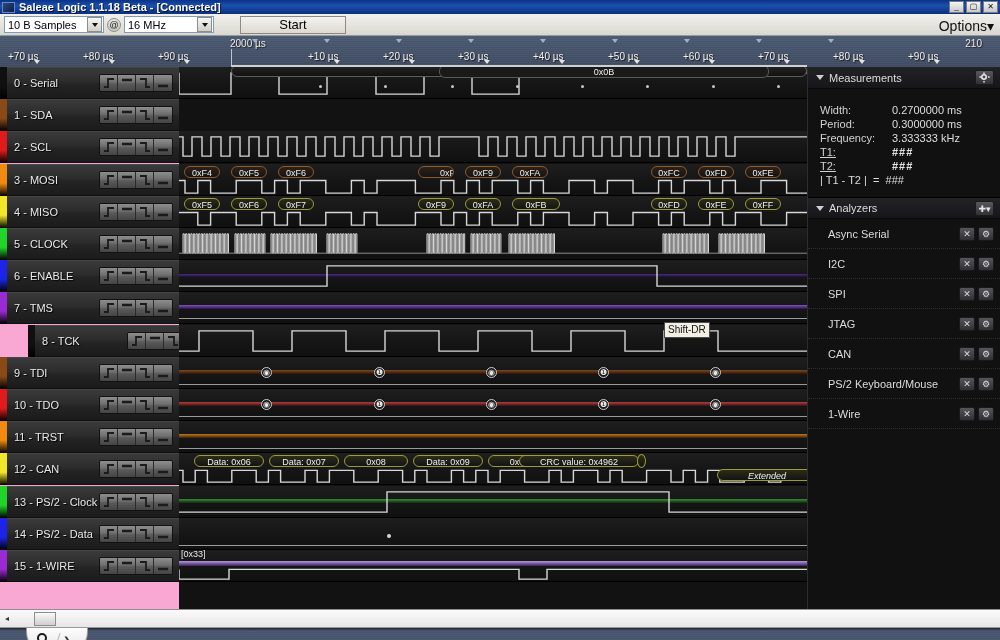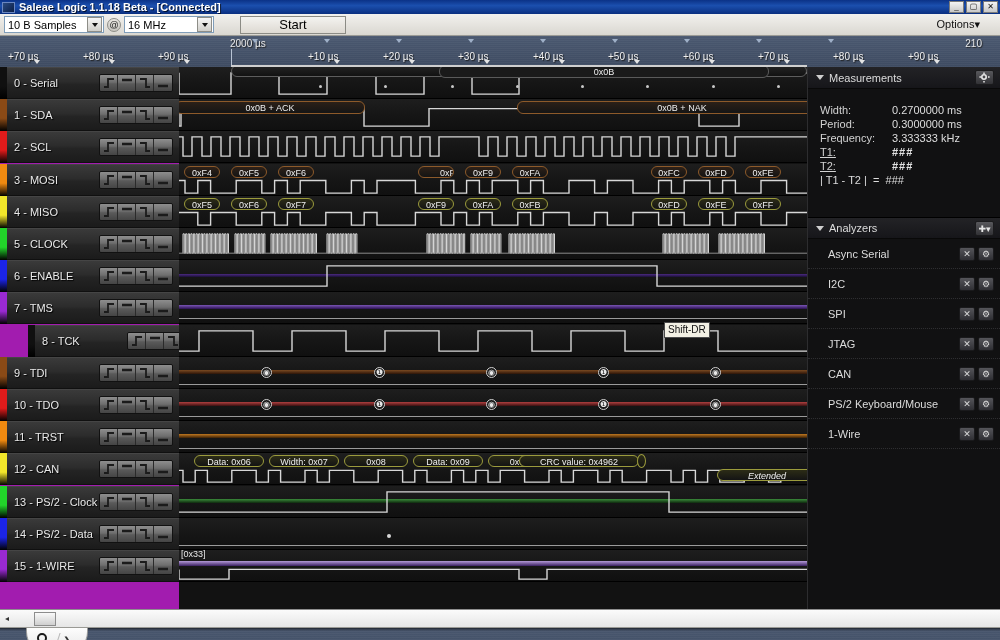--- a/index.html
+++ b/index.html
@@ -80,22 +80,22 @@
     margin:0 3px;
   }
   #start-btn{
     width:106px;height:18px;margin-left:26px;
     background:linear-gradient(to bottom,#f4f3f0,#ddd9d2);
     border:1px solid #8b8b85;
     font-size:13px;color:#000;
     display:flex;align-items:center;justify-content:center;
   }
   #options-btn{
-    position:absolute;right:20px;top:4px;
-    font-size:11px;color:#111;
+    position:absolute;right:6px;top:4px;
+    font-size:14px;color:#111;
   }
   
   #main{ position:relative; width:1000px; height:604px; background:#2b2b2b;}
   
   #ruler{
     position:absolute;left:0;top:0;width:1000px;height:31px;
     background:
       repeating-linear-gradient(0deg,rgba(255,255,255,.035) 0 1px,transparent 1px 2px),
       linear-gradient(to bottom,#4a5870,#3e4b61);
   }
@@ -108,21 +108,21 @@
     text-shadow:1px 1px 1px #1a1a1a;
   }
   .tick-mark{
     position:absolute;top:24px;width:0;height:0;
     border-left:3px solid transparent;border-right:3px solid transparent;
     border-top:4px solid #e4e4e4;
   }
   
   #labels-pane{
     position:absolute;left:0;top:31px;width:179px;height:542px;
-    background:#a21caf;
+    background:#f9a8d4;
   }
   #graph-pane{
     position:absolute;left:179px;top:31px;width:628px;height:542px;
     background:#121212;
     overflow:hidden;
   }
   .chan-label{
     position:absolute;left:0;width:179px;height:32px;
     background:linear-gradient(to bottom,#3a3a3a 0%,#2c2c2c 45%,#242424 55%,#1b1b1b 100%);
     border-top:1px solid #454545;
@@ -767,28 +767,20 @@
         <div style="position: absolute; left: 205px; top: 18px; width: 3px; height: 3px; background: rgb(200, 200, 200); border-radius: 50%;"></div>
         <div style="position: absolute; left: 272px; top: 18px; width: 3px; height: 3px; background: rgb(200, 200, 200); border-radius: 50%;"></div>
         <div style="position: absolute; left: 337px; top: 18px; width: 3px; height: 3px; background: rgb(200, 200, 200); border-radius: 50%;"></div>
         <div style="position: absolute; left: 402px; top: 18px; width: 3px; height: 3px; background: rgb(200, 200, 200); border-radius: 50%;"></div>
         <div style="position: absolute; left: 467px; top: 18px; width: 3px; height: 3px; background: rgb(200, 200, 200); border-radius: 50%;"></div>
         <div style="position: absolute; left: 533px; top: 18px; width: 3px; height: 3px; background: rgb(200, 200, 200); border-radius: 50%;"></div>
         <div style="position: absolute; left: 598px; top: 18px; width: 3px; height: 3px; background: rgb(200, 200, 200); border-radius: 50%;"></div>
         <div style="position: absolute; left: 52px; top: -2px; width: 576px; height: 12px; border: 1px solid rgb(93, 93, 93); border-radius: 6px; background: linear-gradient(rgb(36, 36, 36), rgb(18, 18, 18));"></div>
         <div class="bubble plain" style="background: rgb(26, 26, 26); border-color: rgb(90, 90, 90); width: 330px; left: 260px; top: -2px; height: 13px; line-height: 13px;">0x0B</div>
       </div>
-      <div class="row" style="top: 32.2px;">
-        <div class="row-bg"></div>
-        <svg class="wave" viewBox="0 0 628 32" preserveAspectRatio="none">
-          <path d="M 0 10 L 0 10 L 0 28 L 2 28 L 2 28 L 2 28 L 2 10 L 185 10 L 185 10 L 185 10 L 185 28 L 250 28 L 250 28 L 250 28 L 250 10 L 520 10 L 520 10 L 520 10 L 520 28 L 560 28 L 560 28 L 560 28 L 560 10 L 600 10 L 600 10 L 628 10" fill="none" stroke="#d8d8d8" stroke-width="1.4"></path>
-        </svg>
-        <div class="bubble brown" style="left: -4px; width: 190px; top: 2px; height: 13px; line-height: 13px; background: linear-gradient(rgb(43, 32, 24), rgb(21, 21, 21));">0x0B + ACK</div>
-        <div class="bubble brown" style="left: 338px; width: 330px; top: 2px; height: 13px; line-height: 13px; background: linear-gradient(rgb(43, 32, 24), rgb(21, 21, 21));">0x0B + NAK</div>
-      </div>
       <div class="row" style="top: 64.4px;">
         <div class="row-bg"></div>
         <svg class="wave" viewBox="0 0 628 32" preserveAspectRatio="none">
           <path d="M 0 6 L 4 6 L 4 26 L 13 26 L 13 6 L 23 6 L 23 26 L 32 26 L 32 6 L 42 6 L 42 26 L 51 26 L 51 6 L 61 6 L 61 26 L 70 26 L 70 6 L 80 6 L 80 26 L 89 26 L 89 6 L 99 6 L 99 26 L 108 26 L 108 6 L 118 6 L 118 26 L 127 26 L 127 6 L 137 6 L 137 26 L 146 26 L 146 6 L 156 6 L 156 26 L 165 26 L 165 6 L 175 6 L 175 26 L 184 26 L 184 6 L 194 6 L 194 26 L 203 26 L 203 6 L 213 6 L 213 26 L 222 26 L 222 6 L 232 6 L 232 26 L 241 26 L 241 6 L 251 6 L 251 26 L 260 26 L 260 6 L 295 6 L 295 6 L 300 6 L 300 26 L 309 26 L 309 6 L 319 6 L 319 26 L 328 26 L 328 6 L 338 6 L 338 26 L 347 26 L 347 6 L 357 6 L 357 26 L 366 26 L 366 6 L 376 6 L 376 26 L 385 26 L 385 6 L 395 6 L 395 26 L 404 26 L 404 6 L 414 6 L 414 26 L 423 26 L 423 6 L 433 6 L 433 26 L 442 26 L 442 6 L 452 6 L 452 26 L 461 26 L 461 6 L 471 6 L 471 26 L 480 26 L 480 6 L 490 6 L 490 26 L 499 26 L 499 6 L 509 6 L 509 26 L 518 26 L 518 6 L 528 6 L 528 26 L 537 26 L 537 6 L 547 6 L 547 26 L 556 26 L 556 6 L 628 6" fill="none" stroke="#d8d8d8" stroke-width="1.4"></path>
         </svg>
       </div>
       <div class="row" style="top: 96.6px;">
         <div class="row-bg"></div>
         <svg class="wave" viewBox="0 0 628 32" preserveAspectRatio="none">
           <path d="M 0 17 L 6 17 L 6 30 L 18.8 30 L 18.8 17 L 31.6 17 L 31.6 30 L 44.400000000000006 30 L 44.400000000000006 30 L 57.2 30 L 57.2 17 L 70 17 L 70 17 L 82.8 17 L 82.8 30 L 95.6 30 L 95.6 17 L 108.39999999999999 17 L 108.39999999999999 30 L 121.19999999999999 30 L 121.19999999999999 17 L 134 17 L 134 17 L 146.8 17 L 146.8 30 L 159.60000000000002 30 L 159.60000000000002 30 L 172.40000000000003 30 L 172.40000000000003 17 L 185.20000000000005 17 L 185.20000000000005 30 L 198.00000000000006 30 L 198.00000000000006 17 L 210.80000000000007 17 L 210.80000000000007 17 L 223.60000000000008 17 L 223.60000000000008 17 L 236.4000000000001 17 L 236.4000000000001 30 L 249.2000000000001 30 L 249.2000000000001 30 L 262.0000000000001 30 L 262.0000000000001 17 L 274.8000000000001 17 L 274.8000000000001 30 L 287.60000000000014 30 L 287.60000000000014 17 L 300.40000000000015 17 L 300.40000000000015 30 L 313.20000000000016 30 L 313.20000000000016 17 L 326.00000000000017 17 L 326.00000000000017 17 L 338.8000000000002 17 L 338.8000000000002 30 L 351.6000000000002 30 L 351.6000000000002 17 L 364.4000000000002 17 L 364.4000000000002 30 L 377.2000000000002 30 L 377.2000000000002 30 L 390.0000000000002 30 L 390.0000000000002 17 L 402.80000000000024 17 L 402.80000000000024 17 L 415.60000000000025 17 L 415.60000000000025 30 L 428.40000000000026 30 L 428.40000000000026 17 L 441.2000000000003 17 L 441.2000000000003 17 L 454.0000000000003 17 L 454.0000000000003 30 L 466.8000000000003 30 L 466.8000000000003 30 L 479.6000000000003 30 L 479.6000000000003 17 L 492.4000000000003 17 L 492.4000000000003 30 L 505.20000000000033 30 L 505.20000000000033 17 L 518.0000000000003 17 L 518.0000000000003 17 L 530.8000000000003 17 L 530.8000000000003 30 L 543.6000000000003 30 L 543.6000000000003 17 L 556.4000000000002 17 L 556.4000000000002 30 L 569.2000000000002 30 L 569.2000000000002 30 L 582.0000000000001 30 L 582.0000000000001 17 L 594.8000000000001 17 L 594.8000000000001 17 L 607.6 17 L 607.6 30 L 628 30" fill="none" stroke="#d8d8d8" stroke-width="1.4"></path>
@@ -806,21 +798,21 @@
       <div class="row" style="top: 128.8px;">
         <div class="row-bg"></div>
         <svg class="wave" viewBox="0 0 628 32" preserveAspectRatio="none">
           <path d="M 0 17 L 6 17 L 6 17 L 18.8 17 L 18.8 30 L 31.6 30 L 31.6 17 L 44.400000000000006 17 L 44.400000000000006 17 L 57.2 17 L 57.2 30 L 70 30 L 70 30 L 82.8 30 L 82.8 17 L 95.6 17 L 95.6 30 L 108.39999999999999 30 L 108.39999999999999 17 L 121.19999999999999 17 L 121.19999999999999 30 L 134 30 L 134 30 L 146.8 30 L 146.8 17 L 159.60000000000002 17 L 159.60000000000002 17 L 172.40000000000003 17 L 172.40000000000003 30 L 185.20000000000005 30 L 185.20000000000005 17 L 198.00000000000006 17 L 198.00000000000006 30 L 210.80000000000007 30 L 210.80000000000007 30 L 223.60000000000008 30 L 223.60000000000008 30 L 236.4000000000001 30 L 236.4000000000001 17 L 249.2000000000001 17 L 249.2000000000001 17 L 262.0000000000001 17 L 262.0000000000001 30 L 274.8000000000001 30 L 274.8000000000001 17 L 287.60000000000014 17 L 287.60000000000014 30 L 300.40000000000015 30 L 300.40000000000015 17 L 313.20000000000016 17 L 313.20000000000016 30 L 326.00000000000017 30 L 326.00000000000017 30 L 338.8000000000002 30 L 338.8000000000002 17 L 351.6000000000002 17 L 351.6000000000002 30 L 364.4000000000002 30 L 364.4000000000002 17 L 377.2000000000002 17 L 377.2000000000002 17 L 390.0000000000002 17 L 390.0000000000002 30 L 402.80000000000024 30 L 402.80000000000024 30 L 415.60000000000025 30 L 415.60000000000025 17 L 428.40000000000026 17 L 428.40000000000026 30 L 441.2000000000003 30 L 441.2000000000003 30 L 454.0000000000003 30 L 454.0000000000003 17 L 466.8000000000003 17 L 466.8000000000003 17 L 479.6000000000003 17 L 479.6000000000003 30 L 492.4000000000003 30 L 492.4000000000003 17 L 505.20000000000033 17 L 505.20000000000033 30 L 518.0000000000003 30 L 518.0000000000003 30 L 530.8000000000003 30 L 530.8000000000003 17 L 543.6000000000003 17 L 543.6000000000003 30 L 556.4000000000002 30 L 556.4000000000002 17 L 569.2000000000002 17 L 569.2000000000002 17 L 582.0000000000001 17 L 582.0000000000001 30 L 594.8000000000001 30 L 594.8000000000001 30 L 607.6 30 L 607.6 17 L 628 17" fill="none" stroke="#d8d8d8" stroke-width="1.4"></path>
         </svg>
         <div class="bubble yellow" style="left: 5px; width: 36px; top: 2px; background: linear-gradient(rgb(43, 43, 22), rgb(20, 20, 20));">0xF5</div>
         <div class="bubble yellow" style="left: 52px; width: 36px; top: 2px; background: linear-gradient(rgb(43, 43, 22), rgb(20, 20, 20));">0xF6</div>
         <div class="bubble yellow" style="left: 99px; width: 36px; top: 2px; background: linear-gradient(rgb(43, 43, 22), rgb(20, 20, 20));">0xF7</div>
         <div class="bubble yellow" style="left: 239px; width: 36px; top: 2px; background: linear-gradient(rgb(43, 43, 22), rgb(20, 20, 20));">0xF9</div>
         <div class="bubble yellow" style="left: 286px; width: 36px; top: 2px; background: linear-gradient(rgb(43, 43, 22), rgb(20, 20, 20));">0xFA</div>
-        <div class="bubble yellow" style="left: 333px; width: 36px; top: 2px; background: linear-gradient(rgb(43, 43, 22), rgb(20, 20, 20));">0xFB</div>
+        <div class="bubble yellow" style="left: 333px; width: 48px; top: 2px; background: linear-gradient(rgb(43, 43, 22), rgb(20, 20, 20));">0xFB</div>
         <div class="bubble yellow" style="left: 472px; width: 36px; top: 2px; background: linear-gradient(rgb(43, 43, 22), rgb(20, 20, 20));">0xFD</div>
         <div class="bubble yellow" style="left: 519px; width: 36px; top: 2px; background: linear-gradient(rgb(43, 43, 22), rgb(20, 20, 20));">0xFE</div>
         <div class="bubble yellow" style="left: 566px; width: 36px; top: 2px; background: linear-gradient(rgb(43, 43, 22), rgb(20, 20, 20));">0xFF</div>
       </div>
       <div class="row" style="top: 161px;">
         <div class="row-bg"></div>
         <svg class="wave" viewBox="0 0 628 32" preserveAspectRatio="none">
           <path d="M 4 26 L 4 26 L 4 6 L 5.3 6 L 5.3 26 L 6.6 26 L 6.6 6 L 7.8999999999999995 6 L 7.8999999999999995 26 L 9.2 26 L 9.2 6 L 10.5 6 L 10.5 26 L 11.799999999999999 26 L 11.799999999999999 6 L 13.1 6 L 13.1 26 L 14.399999999999999 26 L 14.399999999999999 6 L 15.7 6 L 15.7 26 L 17 26 L 17 6 L 18.3 6 L 18.3 26 L 19.6 26 L 19.6 6 L 20.900000000000002 6 L 20.900000000000002 26 L 22.200000000000003 26 L 22.200000000000003 6 L 23.500000000000004 6 L 23.500000000000004 26 L 24.800000000000004 26 L 24.800000000000004 6 L 26.100000000000005 6 L 26.100000000000005 26 L 27.400000000000006 26 L 27.400000000000006 6 L 28.700000000000006 6 L 28.700000000000006 26 L 30.000000000000007 26 L 30.000000000000007 6 L 31.300000000000008 6 L 31.300000000000008 26 L 32.60000000000001 26 L 32.60000000000001 6 L 33.900000000000006 6 L 33.900000000000006 26 L 35.20000000000001 26 L 35.20000000000001 6 L 36.50000000000001 6 L 36.50000000000001 26 L 37.80000000000001 26 L 37.80000000000001 6 L 39.10000000000001 6 L 39.10000000000001 26 L 40.40000000000001 26 L 40.40000000000001 6 L 41.70000000000001 6 L 41.70000000000001 26 L 43.000000000000014 26 L 43.000000000000014 6 L 44.30000000000001 6 L 44.30000000000001 26 L 45.600000000000016 26 L 45.600000000000016 6 L 46.90000000000001 6 L 46.90000000000001 26 L 48.20000000000002 26 L 48.20000000000002 6 L 49.500000000000014 6 L 49.500000000000014 26" fill="none" stroke="#d8d8d8" stroke-width="1"></path>
           <path d="M 56 26 L 56 26 L 56 6 L 57.3 6 L 57.3 26 L 58.6 26 L 58.6 6 L 59.9 6 L 59.9 26 L 61.2 26 L 61.2 6 L 62.5 6 L 62.5 26 L 63.800000000000004 26 L 63.800000000000004 6 L 65.10000000000001 6 L 65.10000000000001 26 L 66.4 26 L 66.4 6 L 67.7 6 L 67.7 26 L 69 26 L 69 6 L 70.3 6 L 70.3 26 L 71.6 26 L 71.6 6 L 72.89999999999999 6 L 72.89999999999999 26 L 74.19999999999999 26 L 74.19999999999999 6 L 75.49999999999999 6 L 75.49999999999999 26 L 76.79999999999998 26 L 76.79999999999998 6 L 78.09999999999998 6 L 78.09999999999998 26 L 79.39999999999998 26 L 79.39999999999998 6 L 80.69999999999997 6 L 80.69999999999997 26 L 81.99999999999997 26 L 81.99999999999997 6 L 83.29999999999997 6 L 83.29999999999997 26 L 84.59999999999997 26 L 84.59999999999997 6 L 85.89999999999996 6 L 85.89999999999996 26" fill="none" stroke="#d8d8d8" stroke-width="1"></path>
           <path d="M 92 26 L 92 26 L 92 6 L 93.3 6 L 93.3 26 L 94.6 26 L 94.6 6 L 95.89999999999999 6 L 95.89999999999999 26 L 97.19999999999999 26 L 97.19999999999999 6 L 98.49999999999999 6 L 98.49999999999999 26 L 99.79999999999998 26 L 99.79999999999998 6 L 101.09999999999998 6 L 101.09999999999998 26 L 102.39999999999998 26 L 102.39999999999998 6 L 103.69999999999997 6 L 103.69999999999997 26 L 104.99999999999997 26 L 104.99999999999997 6 L 106.29999999999997 6 L 106.29999999999997 26 L 107.59999999999997 26 L 107.59999999999997 6 L 108.89999999999996 6 L 108.89999999999996 26 L 110.19999999999996 26 L 110.19999999999996 6 L 111.49999999999996 6 L 111.49999999999996 26 L 112.79999999999995 26 L 112.79999999999995 6 L 114.09999999999995 6 L 114.09999999999995 26 L 115.39999999999995 26 L 115.39999999999995 6 L 116.69999999999995 6 L 116.69999999999995 26 L 117.99999999999994 26 L 117.99999999999994 6 L 119.29999999999994 6 L 119.29999999999994 26 L 120.59999999999994 26 L 120.59999999999994 6 L 121.89999999999993 6 L 121.89999999999993 26 L 123.19999999999993 26 L 123.19999999999993 6 L 124.49999999999993 6 L 124.49999999999993 26 L 125.79999999999993 26 L 125.79999999999993 6 L 127.09999999999992 6 L 127.09999999999992 26 L 128.39999999999992 26 L 128.39999999999992 6 L 129.69999999999993 6 L 129.69999999999993 26 L 130.99999999999991 26 L 130.99999999999991 6 L 132.29999999999993 6 L 132.29999999999993 26 L 133.5999999999999 26 L 133.5999999999999 6 L 134.89999999999992 6 L 134.89999999999992 26 L 136.1999999999999 26 L 136.1999999999999 6 L 137.49999999999991 6 L 137.49999999999991 26" fill="none" stroke="#d8d8d8" stroke-width="1"></path>
@@ -876,21 +868,21 @@
         <div class="row-bg"></div>
         <div style="position: absolute; left: 0px; top: 13px; width: 628px; height: 4px; background: linear-gradient(rgb(192, 120, 32), rgb(58, 32, 6));"></div>
         <div style="position: absolute; left: 0px; top: 27px; width: 628px; height: 1px; background: rgb(154, 154, 154);"></div>
       </div>
       <div class="row" style="top: 386.4px;">
         <div class="row-bg"></div>
         <svg class="wave" viewBox="0 0 628 32" preserveAspectRatio="none">
           <path d="M 0 18 L 4 18 L 4 30 L 16.2 30 L 16.2 18 L 28.4 18 L 28.4 30 L 40.599999999999994 30 L 40.599999999999994 30 L 52.8 30 L 52.8 18 L 65 18 L 65 18 L 77.2 18 L 77.2 30 L 89.4 30 L 89.4 18 L 101.60000000000001 18 L 101.60000000000001 30 L 113.80000000000001 30 L 113.80000000000001 30 L 126.00000000000001 30 L 126.00000000000001 18 L 138.20000000000002 18 L 138.20000000000002 30 L 150.4 30 L 150.4 18 L 162.6 18 L 162.6 18 L 174.79999999999998 18 L 174.79999999999998 30 L 186.99999999999997 30 L 186.99999999999997 30 L 199.19999999999996 30 L 199.19999999999996 18 L 211.39999999999995 18 L 211.39999999999995 18 L 223.59999999999994 18 L 223.59999999999994 30 L 235.79999999999993 30 L 235.79999999999993 18 L 247.99999999999991 18 L 247.99999999999991 30 L 260.19999999999993 30 L 260.19999999999993 30 L 272.3999999999999 30 L 272.3999999999999 18 L 284.5999999999999 18 L 284.5999999999999 30 L 296.7999999999999 30 L 296.7999999999999 18 L 308.9999999999999 18 L 308.9999999999999 30 L 321.1999999999999 30 L 321.1999999999999 18 L 333.39999999999986 18 L 333.39999999999986 18 L 345.59999999999985 18 L 345.59999999999985 30 L 357.79999999999984 30 L 357.79999999999984 30 L 369.99999999999983 30 L 369.99999999999983 18 L 382.1999999999998 18 L 382.1999999999998 30 L 394.3999999999998 30 L 394.3999999999998 18 L 406.5999999999998 18 L 406.5999999999998 18 L 418.7999999999998 18 L 418.7999999999998 30 L 430.9999999999998 30 L 430.9999999999998 18 L 443.19999999999976 18 L 443.19999999999976 30 L 455.39999999999975 30 L 455.39999999999975 30 L 467.59999999999974 30 L 467.59999999999974 18 L 479.7999999999997 18 L 479.7999999999997 18 L 491.9999999999997 18 L 491.9999999999997 30 L 504.1999999999997 30 L 504.1999999999997 18 L 516.3999999999997 18 L 516.3999999999997 30 L 528.5999999999998 30 L 528.5999999999998 18 L 540.7999999999998 18 L 540.7999999999998 30 L 552.9999999999999 30 L 552.9999999999999 30 L 565.1999999999999 30 L 565.1999999999999 18 L 577.4 18 L 577.4 18 L 589.6 18 L 589.6 30 L 601.8000000000001 30 L 601.8000000000001 18 L 628 18" fill="none" stroke="#d8d8d8" stroke-width="1.4"></path>
         </svg>
         <div class="bubble yellow" style="left: 15px; width: 70px; top: 2px; background: linear-gradient(rgb(44, 44, 22), rgb(20, 20, 20));">Data: 0x06</div>
-        <div class="bubble yellow" style="left: 90px; width: 70px; top: 2px; background: linear-gradient(rgb(44, 44, 22), rgb(20, 20, 20));">Width: 0x07</div>
+        <div class="bubble yellow" style="left: 90px; width: 70px; top: 2px; background: linear-gradient(rgb(44, 44, 22), rgb(20, 20, 20));">Data: 0x07</div>
         <div class="bubble yellow" style="left: 165px; width: 64px; top: 2px; background: linear-gradient(rgb(44, 44, 22), rgb(20, 20, 20));">0x08</div>
         <div class="bubble yellow" style="left: 234px; width: 70px; top: 2px; background: linear-gradient(rgb(44, 44, 22), rgb(20, 20, 20));">Data: 0x09</div>
         <div class="bubble yellow" style="left: 309px; width: 64px; top: 2px; background: linear-gradient(rgb(44, 44, 22), rgb(20, 20, 20));">0x0A</div>
         <div class="bubble yellow" style="left: 340px; width: 120px; top: 2px; background: linear-gradient(rgb(44, 44, 22), rgb(20, 20, 20)); text-align: center;">CRC value: 0x4962</div>
         <div class="bubble yellow" style="left: 538px; width: 100px; top: 16px; background: linear-gradient(rgb(44, 44, 22), rgb(20, 20, 20)); font-style: italic;">Extended</div>
         <div style="position: absolute; left: 458px; top: 1px; width: 9px; height: 14px; border-radius: 50%; border: 1px solid rgb(155, 155, 60); background: linear-gradient(rgb(44, 44, 22), rgb(20, 20, 20));"></div>
       </div>
       <div class="row" style="top: 418.6px;">
         <div class="row-bg"></div>
         <div style="position: absolute; left: 0px; top: 13px; width: 628px; height: 4px; background: linear-gradient(rgb(58, 138, 58), rgb(14, 42, 14));"></div>
@@ -949,21 +941,21 @@
           <div class="k">T1:</div>
           <div class="v hash">###</div>
         </div>
         <div class="meas-row u">
           <div class="k">T2:</div>
           <div class="v hash">###</div>
         </div>
         <div class="meas-final">| T1 - T2 |  =  ###</div>
       </div>
 
-    <div class="sec-hdr" style="border-top:1px solid #000;margin-top:20px;">
+    <div class="sec-hdr" style="border-top:1px solid #000;">
       <div class="caret"></div>
       <div class="ttl">Analyzers</div>
       <div class="hdr-btn">✚▾</div>
     </div>
 
     <div id="anz-body">
         <div class="anz-row">
           <div class="nm">Async Serial</div>
           <div class="anz-btns">
             <div>✕</div>

